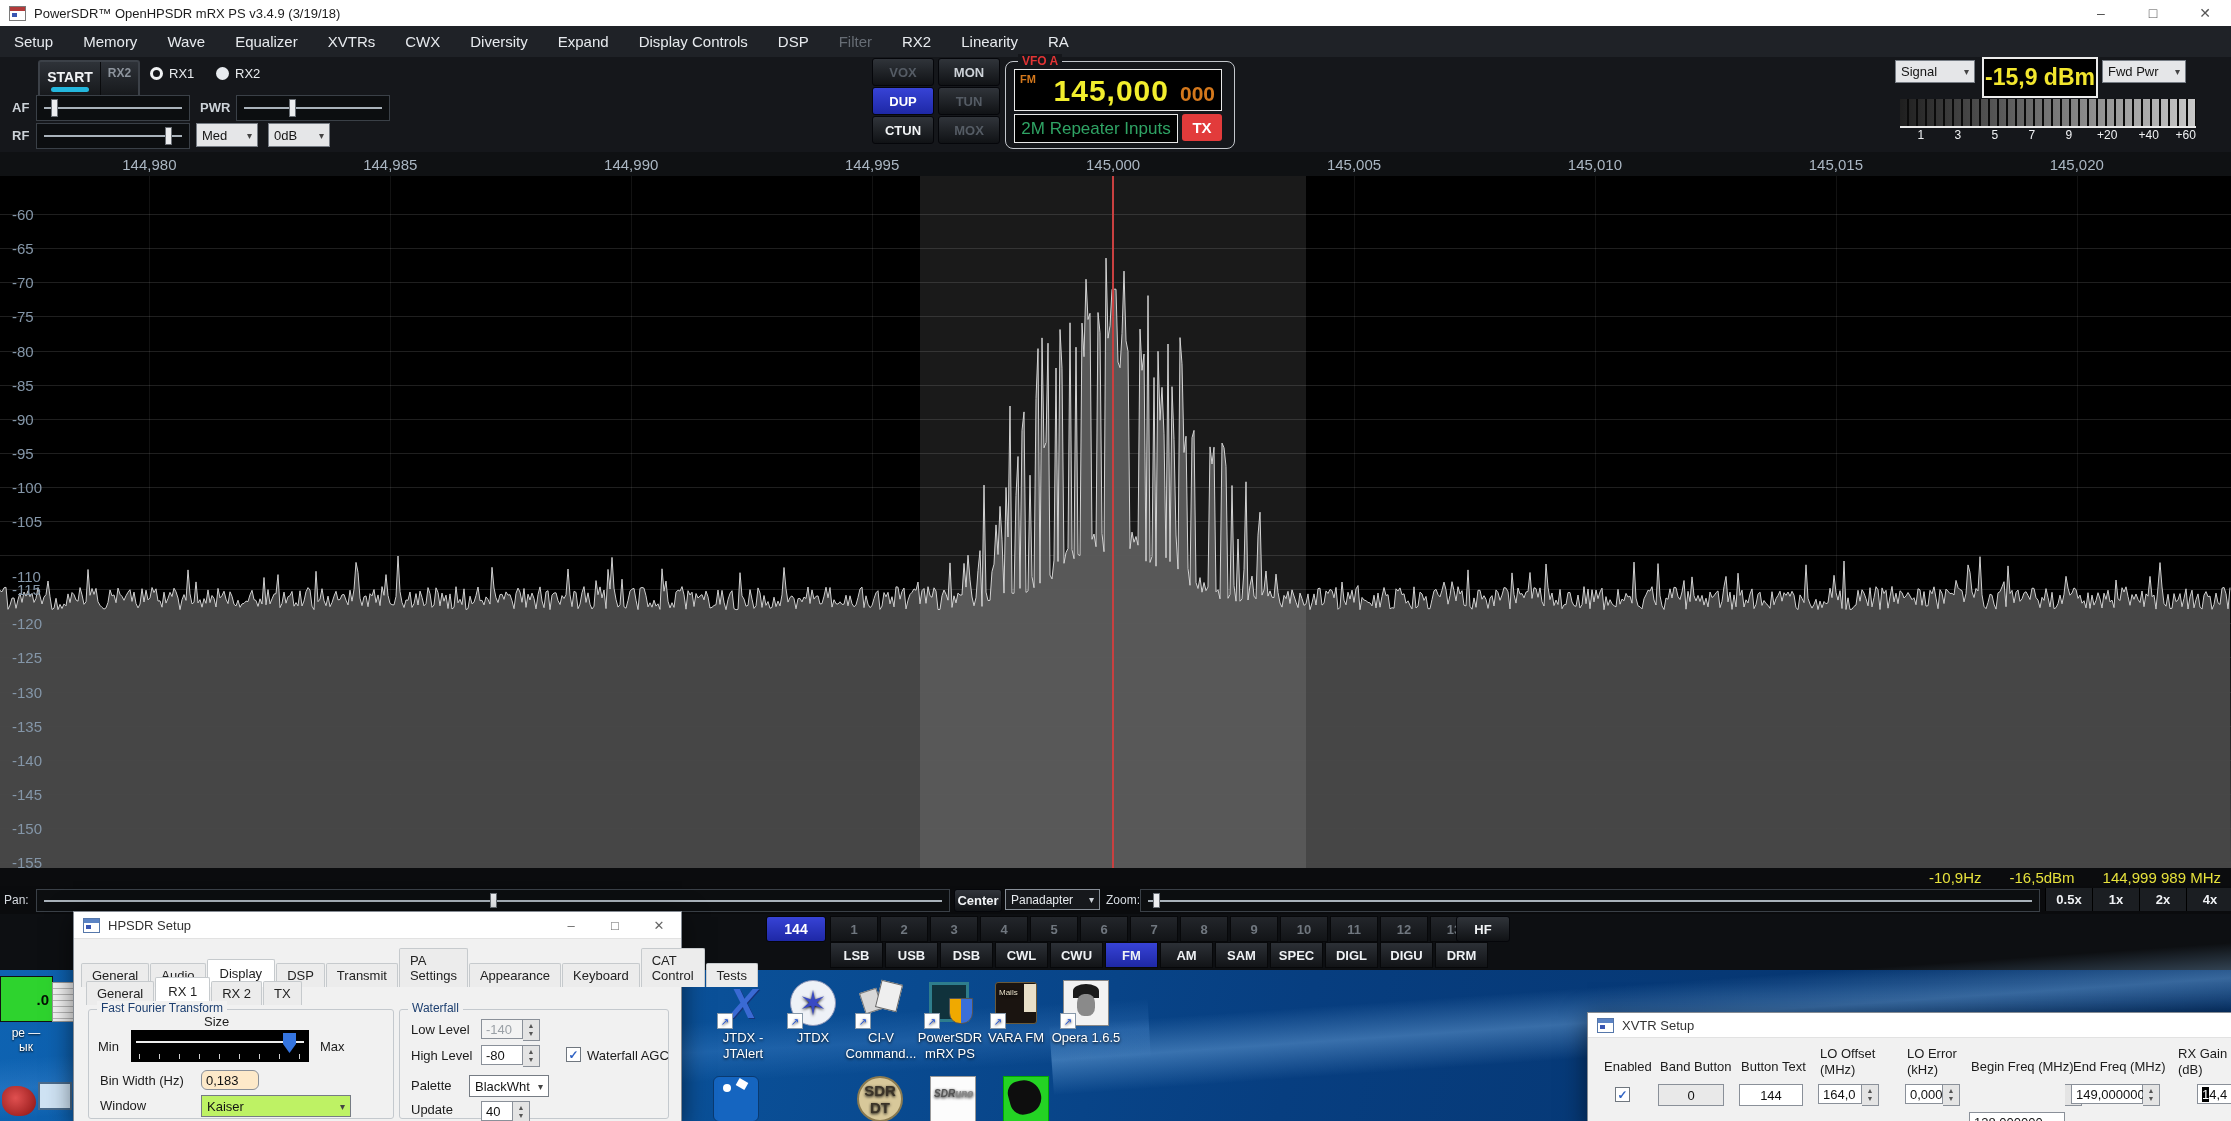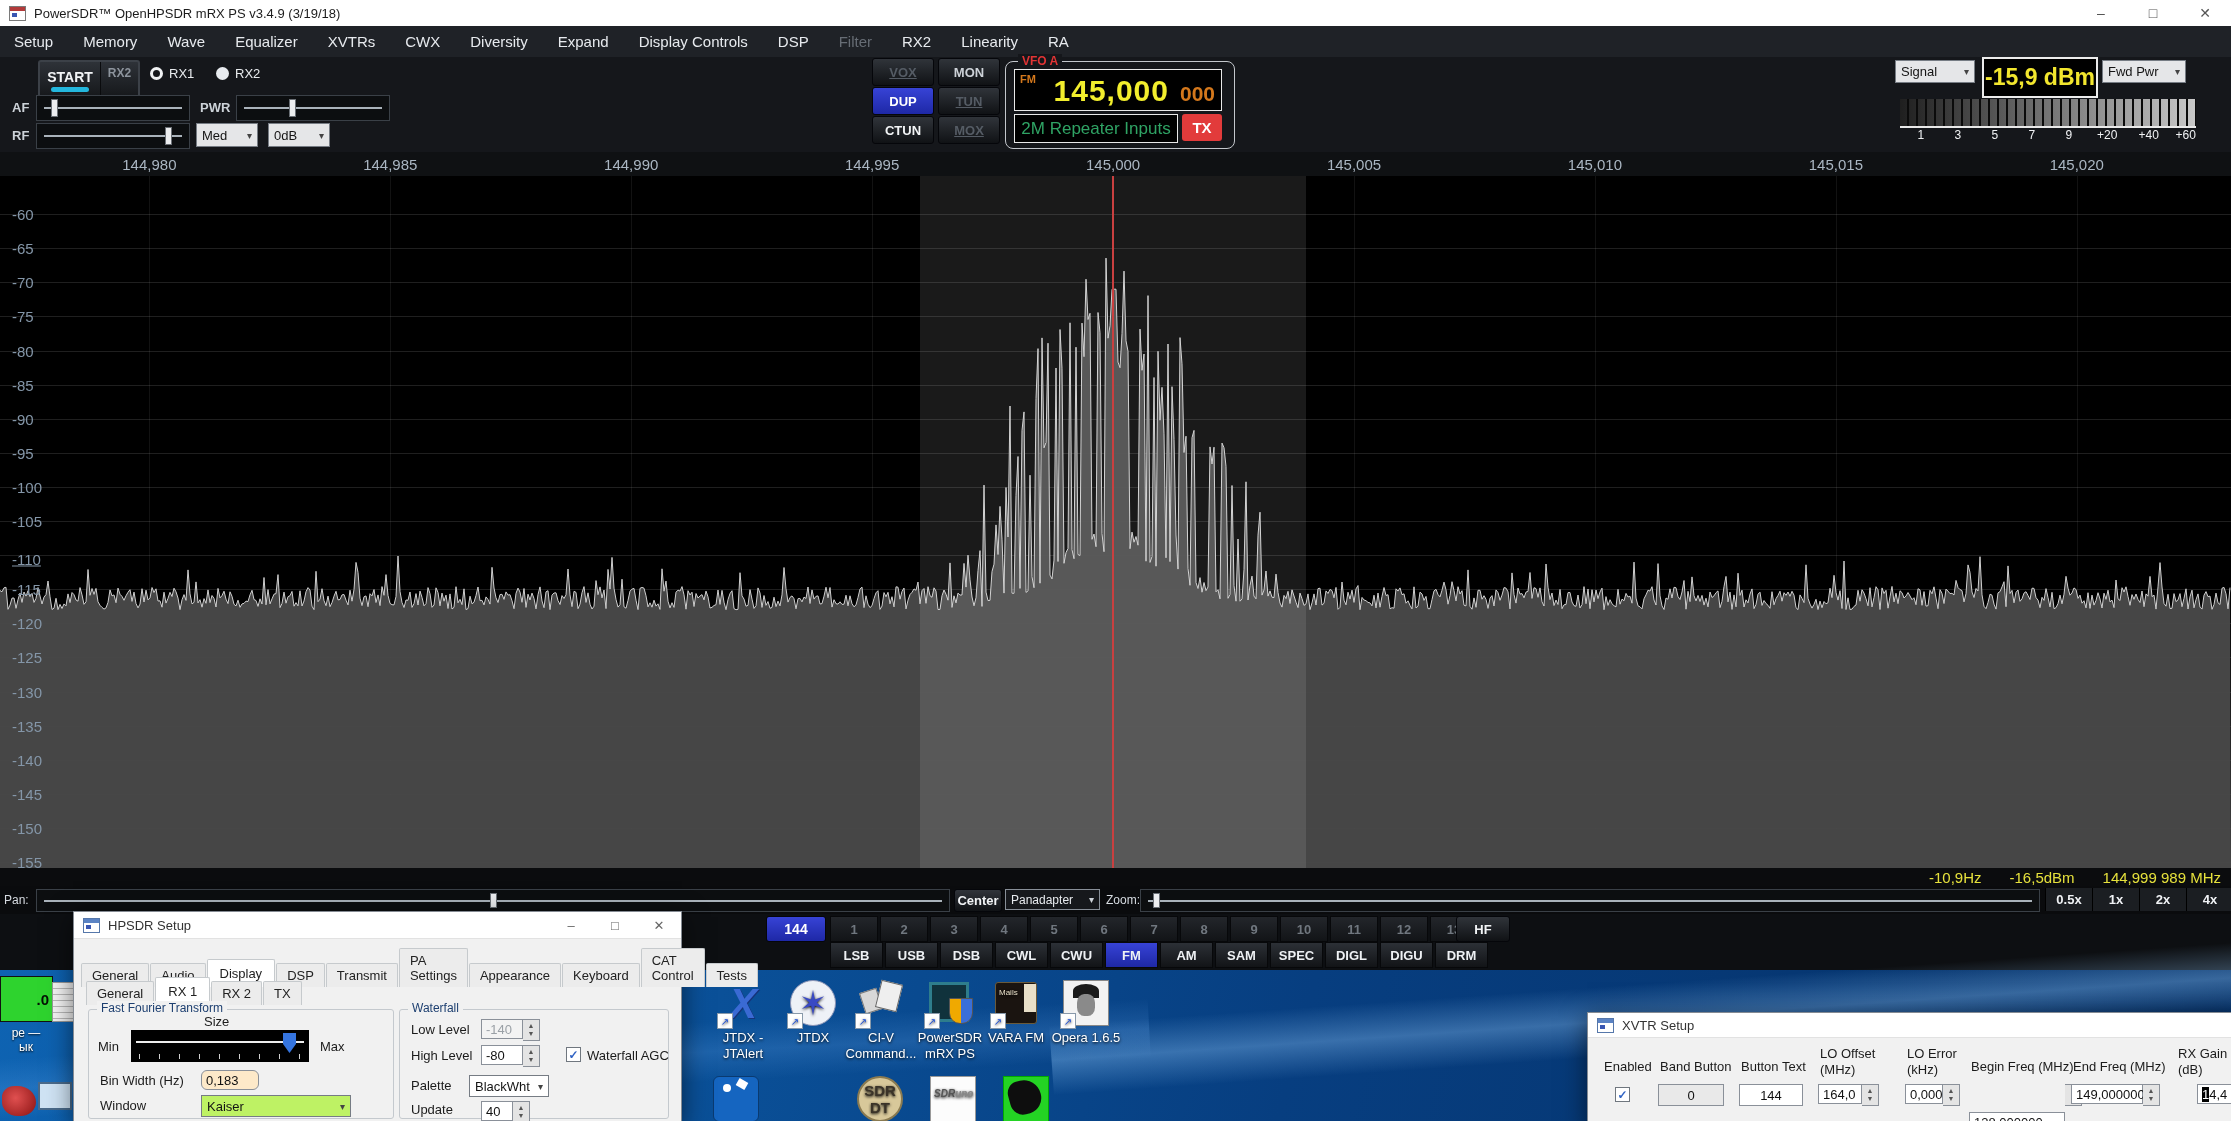--- a/index.html
+++ b/index.html
@@ -40,21 +40,21 @@
   .dslider .line{position:absolute;left:7px;right:7px;top:50%;height:2px;margin-top:-1px;background:#a9b2ba;}
   .dslider .th{position:absolute;top:3px;bottom:3px;width:5px;background:#ecedef;border:1px solid #6a6f75;}
   .combo{background:#e5e6e8;border:1px solid #767c84;font-size:13px;color:#141414;
          display:flex;align-items:center;justify-content:space-between;padding:0 5px;box-sizing:border-box;}
   .combo .arr{font-size:10px;color:#444;}
   .combo.dark{background:#16181c;color:#e7eaee;border:1px solid #888f98;}
   .combo.dark .arr{color:#cfd4da;}
 
   .dbtn{background:linear-gradient(#30343a,#101215);border:1px solid #05060a;border-radius:3px;
         color:#cdd2d8;font-weight:bold;font-size:13px;display:flex;align-items:center;justify-content:center;}
-  .dbtn.dim{color:#555c65;text-decoration:underline;}
+  .dbtn.dim{color:#555c65;}
   .dbtn.blue{background:linear-gradient(#3743d6,#1e28a6);color:#fff;}
 
   .vfogrp{left:1005px;top:4px;width:228px;height:86px;border:1px solid #c3c7cc;border-radius:8px;}
   .vfoleg{position:absolute;top:-8px;left:12px;background:#15171b;color:#e23434;font-weight:bold;font-size:12px;padding:0 4px;}
   .freqdisp{position:absolute;left:8px;top:7px;width:206px;height:40px;background:#000;border:1px solid #e9e9e9;}
   .fm{position:absolute;left:5px;top:3px;color:#d4781c;font-weight:bold;font-size:11px;}
   .fmain{position:absolute;right:52px;top:4px;color:#f2ee2d;font-weight:bold;font-size:30px;letter-spacing:1px;}
   .fsub{position:absolute;right:6px;top:12px;color:#d4781c;font-weight:bold;font-size:21px;}
   .bandbox{position:absolute;left:8px;top:52px;width:162px;height:27px;background:#000;border:1px solid #e9e9e9;
            display:flex;align-items:center;justify-content:center;color:#2fa364;font-size:17px;}
@@ -318,21 +318,21 @@
         <span class="dblbl" style="top: 38.192px;">-60</span>
         <span class="dblbl" style="top: 72.292px;">-65</span>
         <span class="dblbl" style="top: 106.392px;">-70</span>
         <span class="dblbl" style="top: 140.492px;">-75</span>
         <span class="dblbl" style="top: 174.592px;">-80</span>
         <span class="dblbl" style="top: 208.692px;">-85</span>
         <span class="dblbl" style="top: 242.792px;">-90</span>
         <span class="dblbl" style="top: 276.892px;">-95</span>
         <span class="dblbl" style="top: 310.992px;">-100</span>
         <span class="dblbl" style="top: 345.092px;">-105</span>
-        <span class="dblbl" style="top: 383px; text-decoration: underline;">-110</span>
+        <span class="dblbl" style="top: 400px;">-110</span>
         <span class="dblbl" style="top: 413.292px;">-115</span>
         <span class="dblbl" style="top: 447.392px;">-120</span>
         <span class="dblbl" style="top: 481.492px;">-125</span>
         <span class="dblbl" style="top: 515.592px;">-130</span>
         <span class="dblbl" style="top: 549.692px;">-135</span>
         <span class="dblbl" style="top: 583.792px;">-140</span>
         <span class="dblbl" style="top: 617.892px;">-145</span>
         <span class="dblbl" style="top: 651.992px;">-150</span>
         <span class="dblbl" style="top: 686.092px;">-155</span>
       </div>

